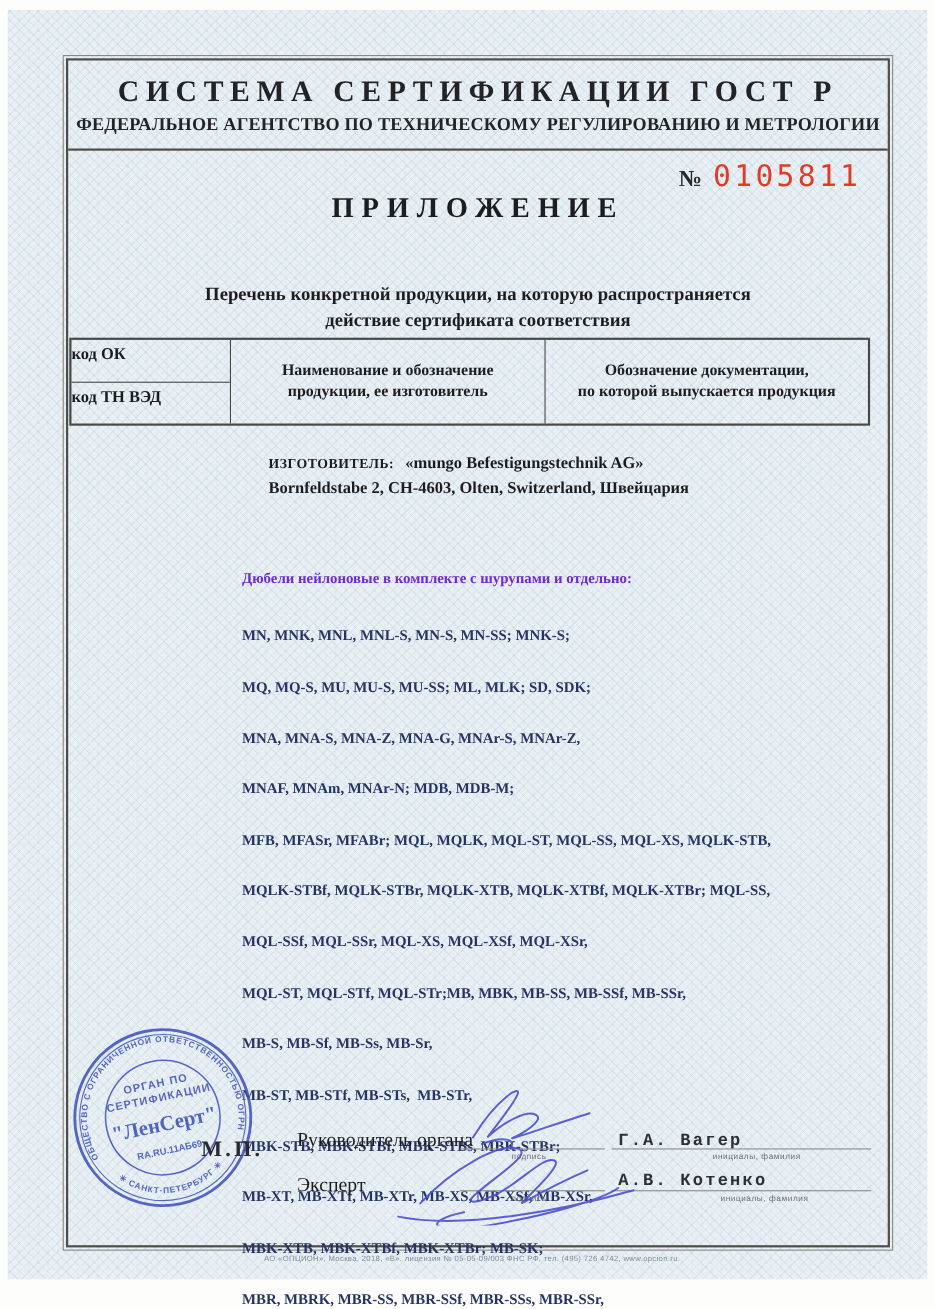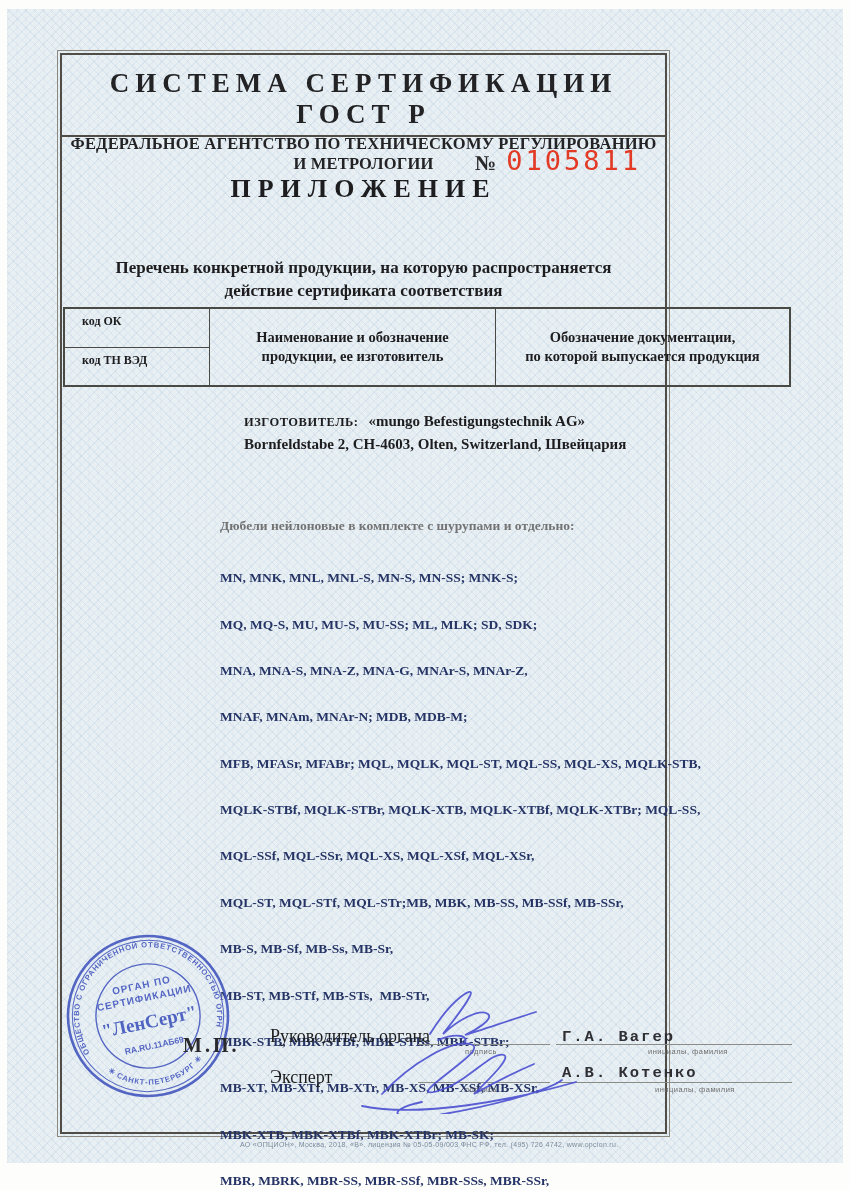--- a/index.html
+++ b/index.html
@@ -11,21 +11,21 @@
   }
   .texture {
     position:absolute; left:7px; top:9px; right:7px; bottom:27px;
     background-color:#e9f0f4;
     background-image:
       repeating-linear-gradient(45deg,  rgba(125,160,195,0.13) 0 1px, transparent 1px 6px),
       repeating-linear-gradient(-45deg, rgba(125,160,195,0.13) 0 1px, transparent 1px 6px),
       repeating-linear-gradient(90deg,  rgba(160,190,215,0.05) 0 2px, transparent 2px 9px);
   }
   .frame {
-    position:absolute; left:57px; top:50px; width:613px; height:1087px;
+    position:absolute; left:57px; top:50px; width:755px; height:1087px;
     border:1px solid #8a887f;
   }
   .frame-inner {
     position:absolute; left:2px; top:2px; right:2px; bottom:2px;
     border:2px solid #4f4d46;
   }
   .hdr {
     position:absolute; left:0; top:0; right:0; height:82px;
     border-bottom:2px solid #4f4d46; text-align:center;
   }
@@ -44,35 +44,35 @@
                 color:#3a3a40; letter-spacing:1px; position:relative; top:-4px; }
   .listing-t1 { position:absolute; top:203px; left:0; right:0; text-align:center;
                 font-size:17px; font-weight:bold; }
   .listing-t2 { position:absolute; top:226px; left:0; right:0; text-align:center;
                 font-size:17px; font-weight:bold; }
   .ptable {
     position:absolute; left:1px; top:252px; width:728px; height:80px;
     border:2px solid #4a4a45; display:grid; grid-template-columns:145px 286px auto;
   }
   .ptable .c1 { border-right:1.5px solid #4a4a45; display:flex; flex-direction:column; }
-  .ptable .c1 .cell { flex:1; padding:5px 0 0 17px; font-size:12px; font-weight:bold; }
+  .ptable .c1 .cell { flex:1; padding:5px 0 0 0; font-size:15px; font-weight:bold; }
   .ptable .c1 .cell + .cell { border-top:1.5px solid #4a4a45; }
   .ptable .c2 { border-right:1.5px solid #4a4a45; }
   .ptable .c2, .ptable .c3 {
     display:flex; flex-direction:column; justify-content:center; align-items:center;
     font-size:14.5px; font-weight:bold; line-height:19px; text-align:center;
   }
   .mfg { position:absolute; left:158px; top:358px; font-weight:bold;margin-left:24px; }
   .mfg-row1 { font-size:15px; }
   .mfg-label { font-size:12.5px; letter-spacing:0.5px; margin-right:10px; }
   .mfg-row2 { font-size:15px; margin-top:6px; }
   .prodlist { position:absolute; left:158px; top:432px; width:600px;
               font-size:13.5px; font-weight:bold; line-height:15.45px;
               color:#253465; white-space:pre; }
-  .prodlist .pl-intro { margin-bottom:6px; color:#737373; }
+  .prodlist .pl-intro { margin-bottom:6px; color:#6d28d9; }
   .stamp { position:absolute; left:60px; top:928px; width:176px; height:176px; opacity:0.88; }
   .mp-mark { position:absolute; left:183px; top:1034px; font-size:20px; font-weight:bold;
              letter-spacing:3px; color:#2a2a2e; }
   .sig-label { position:absolute; font-size:18px; font-weight:normal;margin-left:40px; }
   .sigline { position:absolute; border-bottom:1px solid #8b8b88; }
   .sig-caption { position:absolute; font-family:"Liberation Sans", sans-serif;
                  font-size:7.5px; color:#6d6d6d; letter-spacing:0.5px; }
   .sig-name { position:absolute; font-family:"Liberation Mono", monospace;
               font-size:15.5px; font-weight:bold; color:#2e2e33; letter-spacing:2px;text-align:right; }
   .sig-scribble { position:absolute; }

